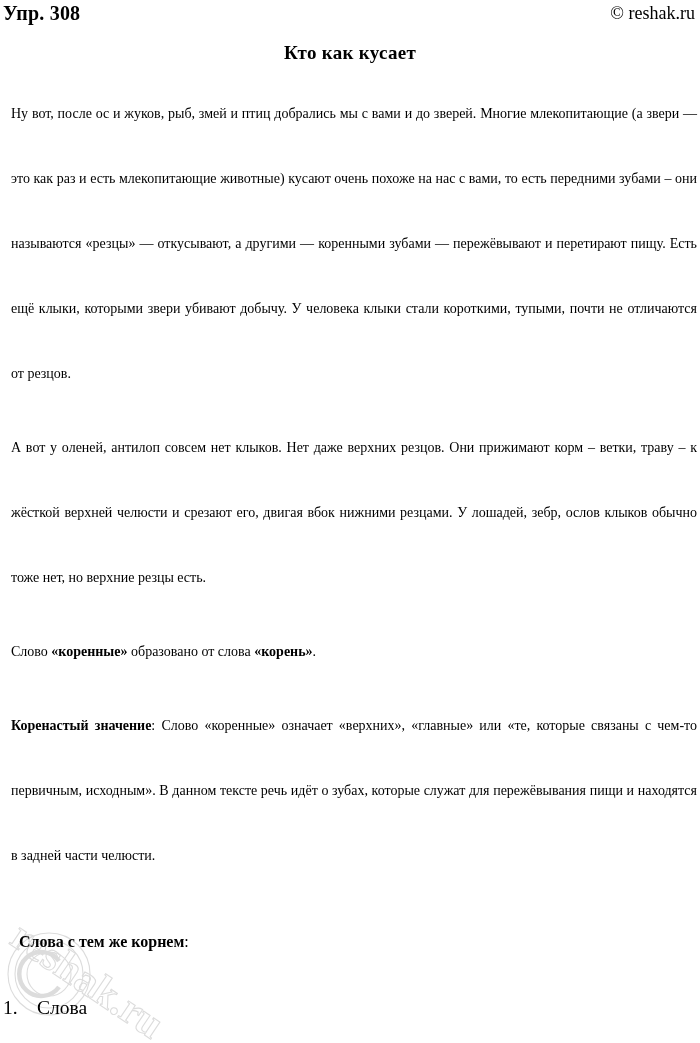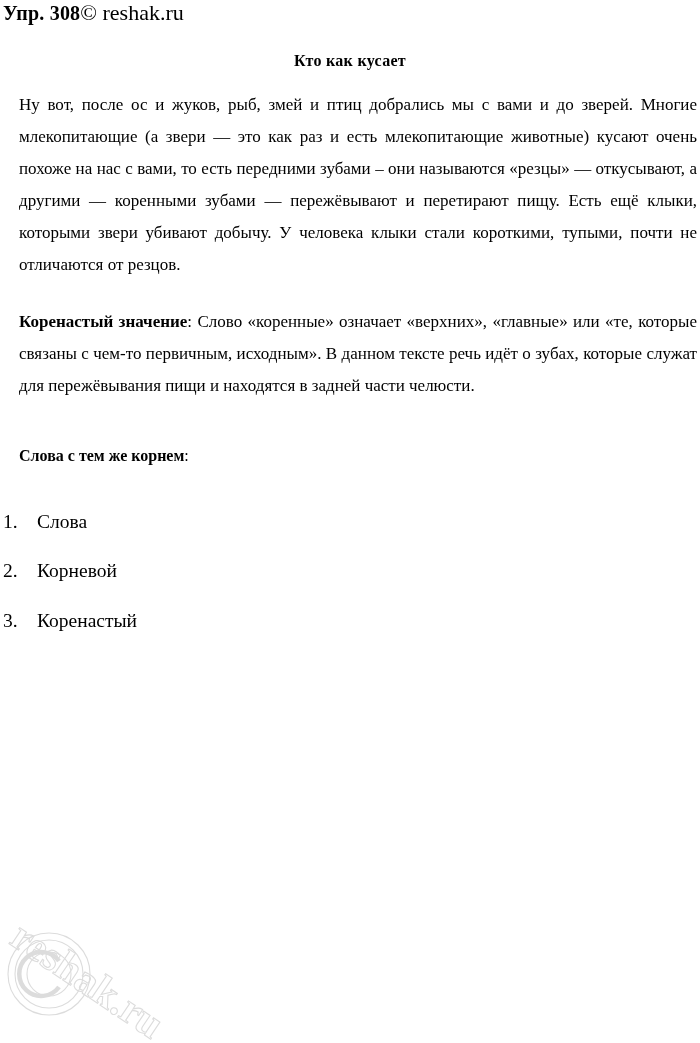--- a/index.html
+++ b/index.html
@@ -22,53 +22,54 @@
     width: 700px;
     height: 1043px;
     box-sizing: border-box;
     padding: 0 3px;
   }
 
   
   .header {
     display: flex;
     align-items: flex-start;
+    justify-content: space-between;
     height: 26px;
     padding-top: 1px;
   }
   .exercise-no {
     font-size: 20px;
     font-weight: bold;
     letter-spacing: 0.2px;
     line-height: 24px;
   }
   .copyright {
-    font-size: 22px;
+    font-size: 18px;
     font-weight: normal;
     line-height: 24px;
     padding-right: 2px;
   }
 
   
   .doc-title {
     text-align: center;
-    font-size: 16px;
+    font-size: 19px;
     font-weight: bold;
-    margin: 22px 0 16px 0;
+    margin: 14px 0 16px 0;
     line-height: 24px;
     letter-spacing: 0.3px;
   }
 
   
   .para {
-    font-size: 17px;
-    line-height: 32px;
+    font-size: 14px;
+    line-height: 65px;
     text-align: justify;
     text-justify: inter-word;
-    margin: 0 0 1px 16px;
+    margin: 0 0 1px 8px;
     hyphens: none;
   }
   .para b { font-weight: bold; }
 
   .gap-sm { height: 8px; }
   .gap-md { height: 12px; }
 
   
   .subhead {
     font-size: 16px;
@@ -134,23 +135,25 @@
       <div class="exercise-no">Упр. 308</div>
       <div class="copyright">© reshak.ru</div>
     </div>
 
     <h1 class="doc-title">Кто как кусает</h1>
 
     <p class="para">Ну вот, после ос и жуков, рыб, змей и птиц добрались мы с вами и до зверей. Многие млекопитающие (а звери — это как раз и есть млекопитающие животные) кусают очень похоже на нас с вами, то есть передними зубами – они называются «резцы» — откусывают, а другими — коренными зубами — пережёвывают и перетирают пищу. Есть ещё клыки, которыми звери убивают добычу. У человека клыки стали короткими, тупыми, почти не отличаются от резцов.</p>
 
     <div class="gap-sm"></div>
 
+    <p class="para">А вот у оленей, антилоп совсем нет клыков. Нет даже верхних резцов. Они прижимают корм – ветки, траву – к жёсткой верхней челюсти и срезают его, двигая вбок нижними резцами. У лошадей, зебр, ослов клыков обычно тоже нет, но верхние резцы есть.</p>
 
     <div class="gap-sm"></div>
 
+    <p class="para"><span>Слово </span><b>«коренные»</b><span> образовано от слова </span><b>«корень»</b><span>.</span></p>
 
     <div class="gap-sm"></div>
 
     <p class="para"><b>Коренастый значение</b><span>: </span><span>Слово «коренные» означает «верхних», «главные» или «те, которые связаны с чем-то первичным, исходным». В данном тексте речь идёт о зубах, которые служат для пережёвывания пищи и находятся в задней части челюсти.</span></p>
 
     <div class="gap-md"></div>
 
     <p class="subhead"><span>Слова с тем же корнем</span><span class="plain">:</span></p>
 
     <ol class="word-list">

